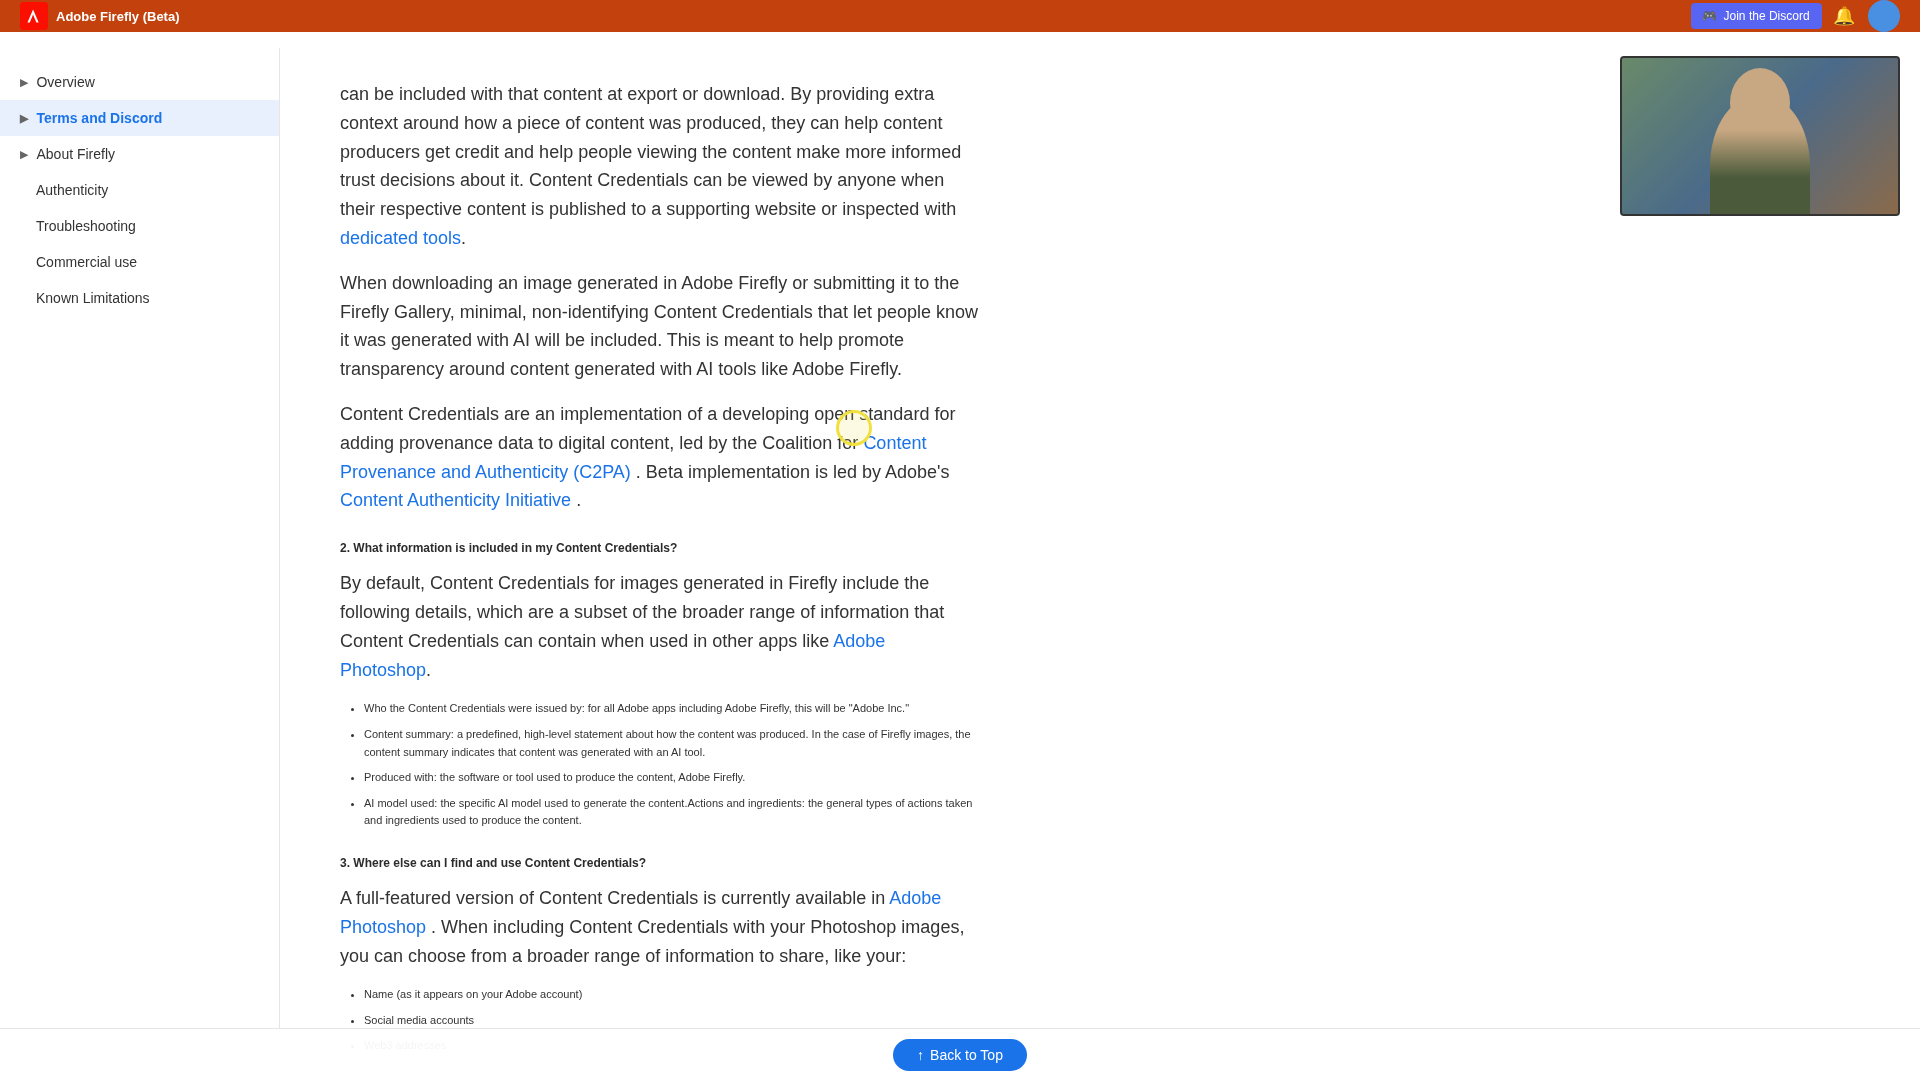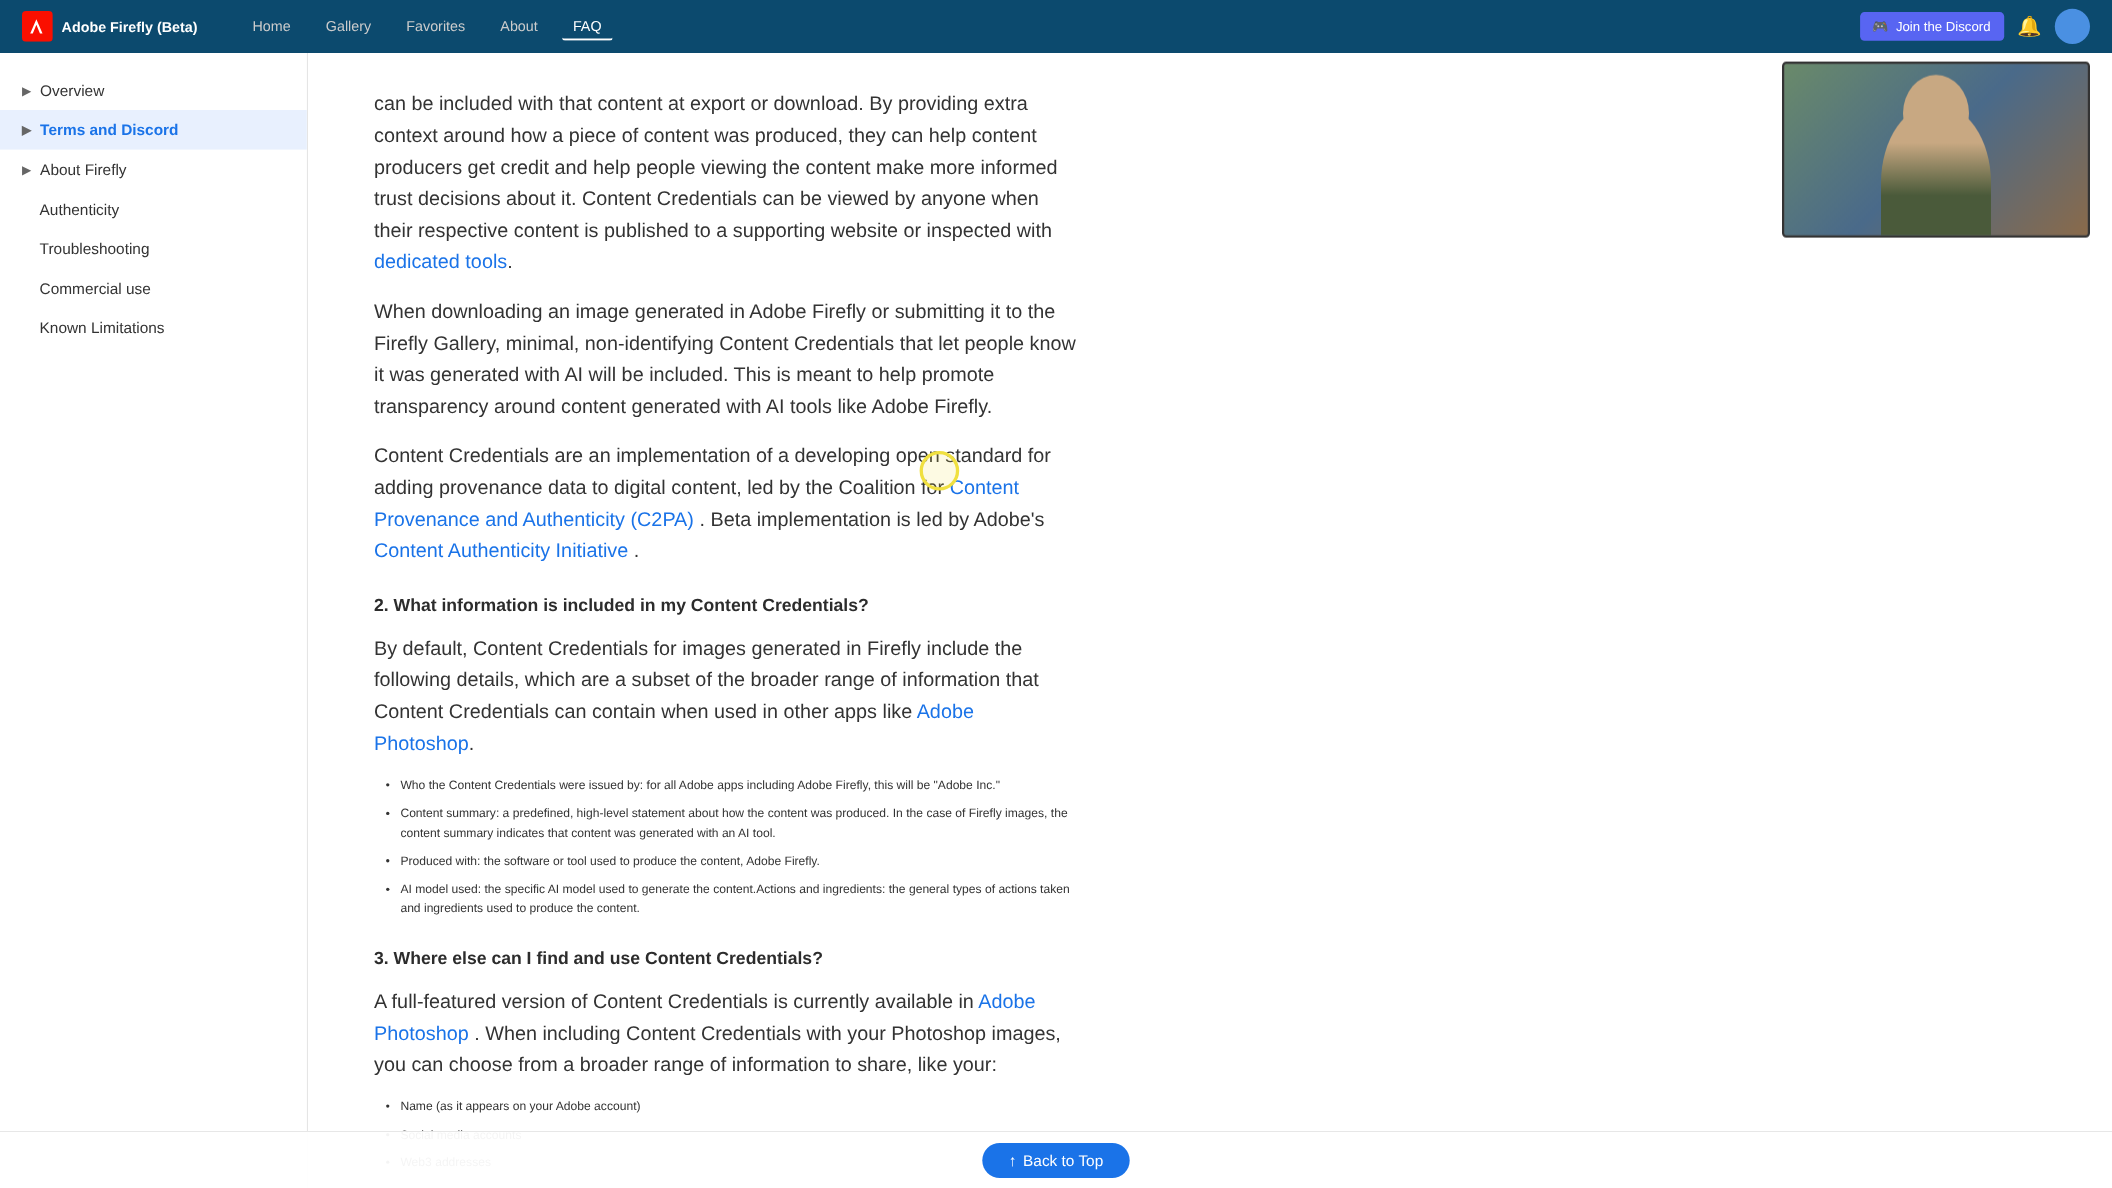--- a/index.html
+++ b/index.html
@@ -1,21 +1,21 @@
 <!DOCTYPE html>
 <html><head>
   <meta charset="utf-8">
   <style>
     * { box-sizing: border-box; margin: 0; padding: 0; }
     body { font-family: 'Adobe Clean', Arial, sans-serif; background: #fff; color: #2c2c2c; font-size: 14px; }
 
     
     .header {
-      position: fixed; top: 0; left: 0; right: 0; height: 48px;
-      background: #0c4a6e; display: flex; align-items: center;
+      position: fixed; top: 0; left: 0; right: 0; height: 32px;
+      background: #c2410c; display: flex; align-items: center;
       padding: 0 20px; z-index: 100; gap: 24px;
     }
     .header-logo { display: flex; align-items: center; gap: 8px; color: #fff; font-size: 13px; font-weight: 600; text-decoration: none; }
     .header-logo svg { width: 28px; height: 28px; }
     .header-nav { display: flex; gap: 4px; margin-left: 8px; }
     .header-nav a {
       color: #ccc; text-decoration: none; font-size: 13px; padding: 4px 10px;
       border-radius: 3px;
     }
     .header-nav a.active { color: #fff; border-bottom: 2px solid #fff; }
@@ -45,21 +45,21 @@
     .sidebar-item .chevron { font-size: 11px; color: #666; }
     .sidebar-item.sub { padding-left: 36px; font-weight: 400; }
 
     
     .main { margin-left: 280px; flex: 1; padding: 32px 60px; max-width: 1140px; }
 
     
     .content-body { max-width: 640px; }
     .content-body p { margin-bottom: 16px; line-height: 1.6; font-size: 18px; color: #333; }
     .content-body a { color: #1a73e8; text-decoration: none; }
-    .content-body h3 { font-size: 16px; font-weight: 700; margin-bottom: 12px; margin-top: 24px; line-height: 1.5; }
+    .content-body h3 { font-size: 12px; font-weight: 700; margin-bottom: 12px; margin-top: 24px; line-height: 1.5; }
     .content-body ul { margin: 0 0 16px 24px; }
     .content-body ul li { margin-bottom: 8px; line-height: 1.6; font-size: 11px; color: #333; }
 
     
     .back-to-top-bar {
       position: fixed; bottom: 0; left: 0; right: 0; height: 52px;
       background: rgba(255,255,255,0.95); display: flex; align-items: center; justify-content: center;
       border-top: 1px solid #e5e5e5;
     }
     .back-to-top-btn {
@@ -99,27 +99,20 @@
 <body>
 
 <header class="header">
   <a class="header-logo" href="#">
     <svg viewBox="0 0 30 30" fill="none" xmlns="http://www.w3.org/2000/svg">
       <rect width="30" height="30" rx="4" fill="#FA0F00"></rect>
       <path d="M8 22L14 8L20 22H17.5L14 13.5L10.5 22H8Z" fill="white"></path>
     </svg>
     <span>Adobe Firefly (Beta)</span>
   </a>
-  <nav class="header-nav">
-    <a class="header-nav" href="#">Home</a>
-    <a class="header-nav" href="#">Gallery</a>
-    <a class="header-nav" href="#">Favorites</a>
-    <a class="header-nav" href="#">About</a>
-    <a class="header-nav active" href="#">FAQ</a>
-  </nav>
   <div class="header-right">
     <button class="join-discord-btn">
       <span>🎮</span>
       <span>Join the Discord</span>
     </button>
     <span class="bell-icon">🔔</span>
     <div class="avatar"></div>
   </div>
 </header>
 

